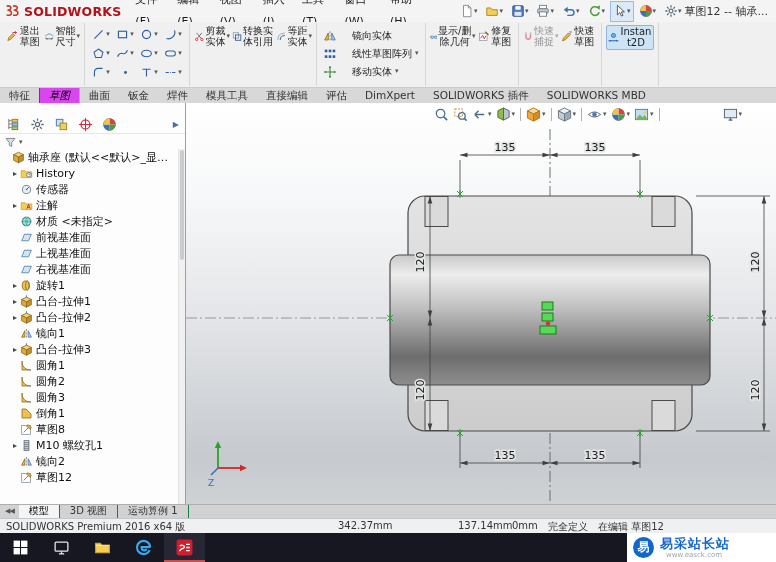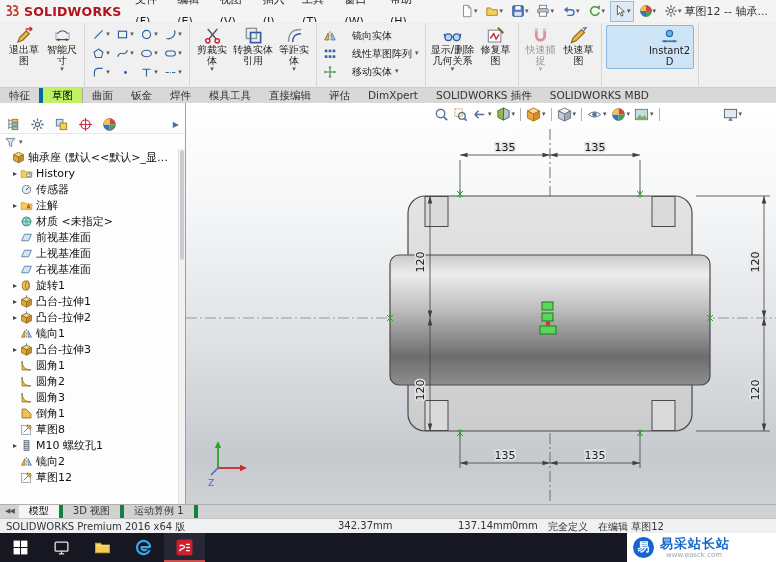--- a/index.html
+++ b/index.html
@@ -18,40 +18,40 @@
   .quickbar{display:flex;align-items:center;margin-left:8px;gap:2px;}
   .qbtn{display:flex;align-items:center;height:19px;padding:0 2px;border:1px solid transparent;}
   .qbtn svg{width:14px;height:14px;}
   .qbtn.pressed{background:#dce9f7;border:1px solid #9dbbdd;}
   .caret{font-size:7px;color:#555;line-height:7px;}
   .win-title{margin-left:auto;font-size:11px;color:#333;padding-right:8px;white-space:nowrap;}
   
   .ribbon{position:absolute;top:22px;left:0;right:0;height:66px;background:#f0f0f0;
           border-bottom:1px solid #cacaca;display:flex;align-items:stretch;padding:1px 2px;box-sizing:border-box;}
   .rgroup{display:flex;align-items:flex-start;gap:2px;padding:2px 4px;border-right:1px solid #d6d6d6;}
-  .bigbtn{display:flex;flex-direction:column;align-items:center;width:36px;padding:1px 0;}
+  .bigbtn{display:flex;flex-direction:row;align-items:center;width:36px;padding:1px 0;}
   .bigbtn .bicon{width:19px;height:19px;display:block;}
   .bigbtn .bicon svg{width:100%;height:100%;}
   .blbl{font-size:10px;line-height:10.5px;text-align:center;color:#222;word-break:break-all;max-height:21px;overflow:hidden;}
   .w46{width:46px;} .w42{width:42px;justify-content:flex-end;}
   .disabled{opacity:.45;}
-  .active2d{background:#cde3f6;border:1px solid #8ab6e0;border-radius:2px;padding-left:40px;}
+  .active2d{background:#cde3f6;border:1px solid #8ab6e0;border-radius:2px;}
   .skgrid{display:grid;grid-template-columns:repeat(4,24px);grid-auto-rows:19px;}
   .skcell{display:flex;align-items:center;justify-content:center;gap:1px;}
   .skcell svg{width:13px;height:13px;}
   .rcol{flex-direction:column;align-items:stretch;gap:1px;padding-top:4px;}
   .rowbtn{display:flex;align-items:center;gap:3px;height:17px;padding:0 2px;}
   .ricon{width:14px;height:14px;display:block;flex:none;}
   .ricon svg{width:100%;height:100%;}
   .rl{font-size:10px;color:#222;white-space:nowrap;margin-left:12px;}
   
   .rtabs{position:absolute;top:88px;left:0;right:0;height:28px;background:#d8d8d8;
          border-bottom:1px solid #b9b9b9;display:flex;box-sizing:border-box;}
   .rtab{font-size:10.5px;line-height:14px;padding:0 9px;color:#333;}
-  .rtab.active{background:#bef264;border-left:4px solid #0369a1;border-right:1px solid #ababab;color:#000;}
+  .rtab.active{background:#d946ef;border-left:1px solid #0369a1;border-right:1px solid #ababab;color:#000;font-style:italic;}
   
   .main{position:absolute;top:103px;left:0;right:0;bottom:44px;}
   .viewport{position:absolute;left:186px;right:0;top:0;bottom:13px;overflow:hidden;
             background:linear-gradient(180deg,#ffffff 0%,#f6f7f8 25%,#e2e4e7 55%,#c6cace 88%,#ced2d5 100%);}
   .drawing{position:absolute;left:0;top:0;width:100%;height:100%;}
   .headsup{position:absolute;top:2px;left:246px;display:flex;align-items:center;z-index:5;}
   .hbtn{display:flex;align-items:center;height:18px;padding:0 2px;gap:1px;}
   .hbtn svg{width:15px;height:15px;}
   .hsep{width:1px;height:13px;background:#aeb3b8;margin:0 3px;}
   .hgap{width:58px;}
@@ -71,21 +71,21 @@
   .tarr{width:10px;font-size:8px;color:#444;flex:none;text-align:center;}
   .ticon{width:13px;height:13px;flex:none;margin-right:3px;}
   .ticon svg{width:100%;height:100%;}
   .tlabel{font-size:11px;color:#111;overflow:hidden;text-overflow:ellipsis;}
   .pscroll{position:absolute;right:0;top:46px;bottom:0;width:6px;background:#f1f1f1;border-left:1px solid #e2e2e2;}
   .pthumb{margin:1px;height:110px;background:#c9ccd0;border-radius:2px;}
   
   .modeltabs{position:absolute;left:0;right:0;bottom:0;height:13px;background:#d2d2d2;
              border-top:1px solid #aeaeae;display:flex;align-items:stretch;z-index:7;}
   .mnav{font-size:7px;color:#555;line-height:13px;padding:0 5px;letter-spacing:-1px;}
-  .mtab{font-size:10px;line-height:12px;padding:0 10px;color:#333;border-right:4px solid #15803d;}
+  .mtab{font-size:10px;line-height:12px;padding:0 10px;color:#333;border-right:1px solid #15803d;}
   .mtab.active{background:#f5f5f5;color:#000;}
   
   .statusbar{position:absolute;left:0;right:0;bottom:29px;height:15px;background:#eef0f1;
              border-top:1px solid #c5c8ca;font-size:10px;color:#333;box-sizing:border-box;}
   .sb{position:absolute;top:1px;white-space:nowrap;}
   .sb-product{left:6px;} .sb-x{left:338px;} .sb-y{left:440px;margin-left:18px;} .sb-z{left:512px;}
   .sb-state{left:548px;} .sb-mode{left:598px;}
   
   .taskbar{position:absolute;left:0;right:0;bottom:0;height:29px;background:#171722;display:flex;}
   .tbicons{display:flex;height:100%;}

